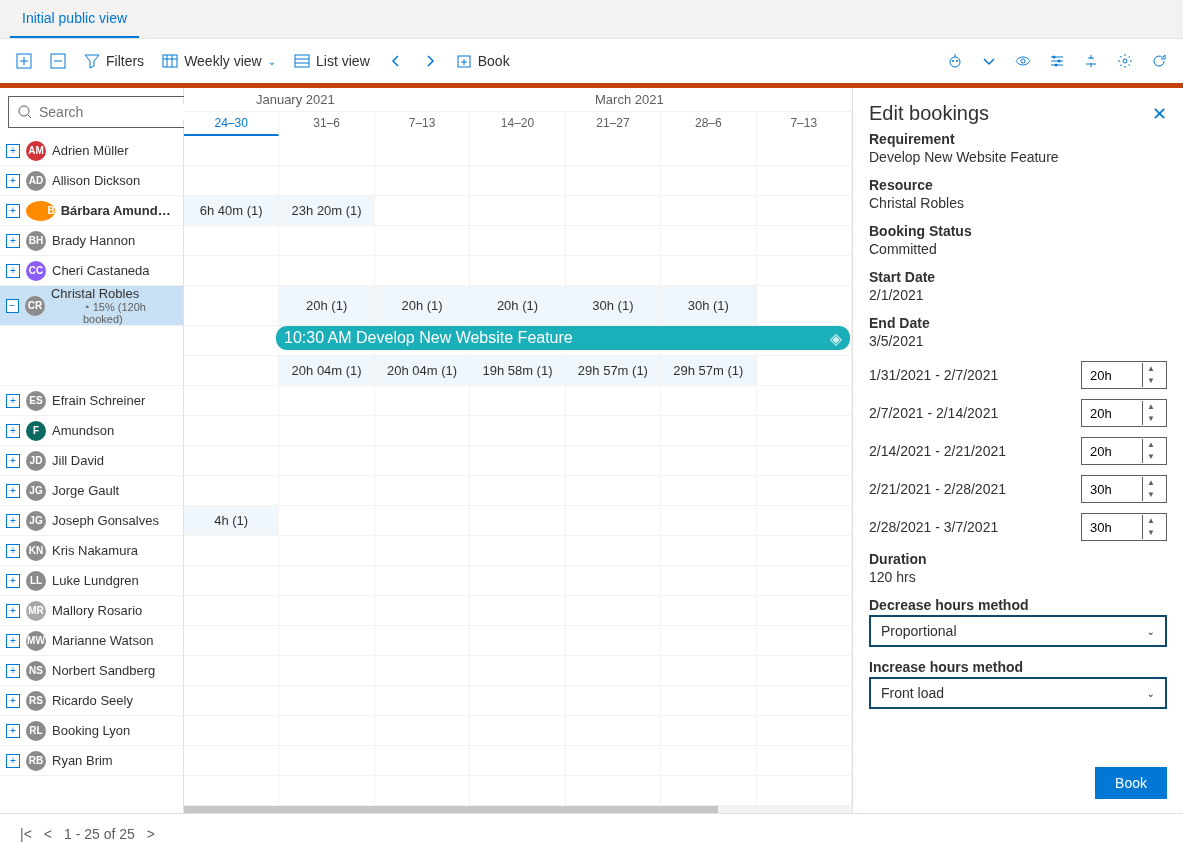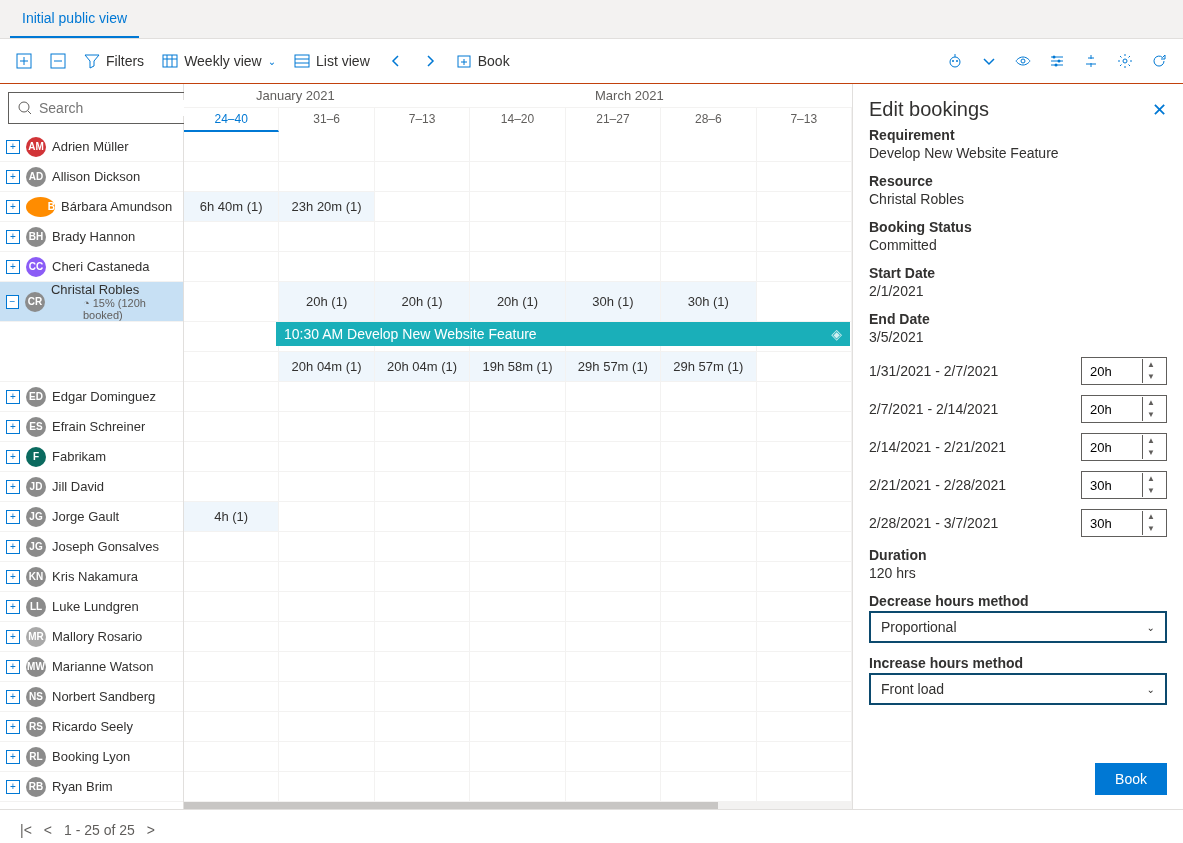--- a/index.html
+++ b/index.html
@@ -2,21 +2,21 @@
 <html><head>
 <meta charset="utf-8">
 <style>
 * { margin: 0; padding: 0; box-sizing: border-box; }
 body { font-family: 'Segoe UI', sans-serif; font-size: 14px; color: #323130; background: #fff; width: 1183px; height: 843px; overflow: hidden; }
 
 .tab-bar { background: #f3f2f1; border-bottom: 1px solid #e1dfdd; padding: 0 10px; }
 .tab { display: inline-block; padding: 10px 12px; color: #605e5c; }
 .tab.active { color: #0078d4; border-bottom: 2px solid #0078d4; }
 
-.toolbar { display: flex; align-items: center; padding: 8px 10px; border-bottom: 1px solid #c2410c; gap: 6px; }
+.toolbar { display: flex; align-items: center; padding: 8px 10px; border-bottom: 5px solid #c2410c; gap: 6px; }
 .tbtn { width: 28px; height: 28px; display: flex; align-items: center; justify-content: center; color: #0078d4; cursor: pointer; border-radius: 2px; }
 .ttxt { display: flex; align-items: center; gap: 6px; color: #323130; cursor: pointer; padding: 0 6px; height: 28px; }
 .ttxt svg, .ttxt .chev { color: #0078d4; }
 .spacer { flex: 1; }
 .date-range { color: #323130; padding: 0 8px; }
 
 .main { display: flex; height: calc(100% - 78px - 40px); }
 .sidebar { width: 184px; border-right: 1px solid #e1dfdd; display: flex; flex-direction: column; }
 .search-row { display: flex; align-items: center; padding: 8px; gap: 6px; }
 .search-box { flex: 1; display: flex; align-items: center; border: 1px solid #605e5c; height: 32px; padding: 0 8px; gap: 6px; color: #605e5c; }
@@ -40,21 +40,21 @@
 .month { text-align: center; font-size: 13px; color: #605e5c; padding: 4px 0; }
 .weeks { display: flex; height: 24px; }
 .week { flex: 1; text-align: center; font-size: 12px; color: #605e5c; padding: 4px 0; border-right: 1px solid #f3f2f1; }
 .week.active { border-bottom: 2px solid #0078d4; color: #0078d4; }
 
 .tl-body { }
 .tl-row { display: flex; height: 30px; border-bottom: 1px solid #f3f2f1; }
 .tl-row.tall { height: 40px; }
 .cell { flex: 1; border-right: 1px solid #f3f2f1; display: flex; align-items: center; justify-content: center; font-size: 13px; position: relative; }
 .cell.filled { background: #eff6fc; }
-.booking-bar { position: absolute; left: 92px; right: 2px; height: 24px; background: #1aafb9; color: #fff; display: flex; align-items: center; padding: 0 8px; font-size: 14px; border-radius: 0; justify-content: space-between; }
+.booking-bar { position: absolute; left: 92px; right: 2px; height: 24px; background: #1aafb9; color: #fff; display: flex; align-items: center; padding: 0 8px; font-size: 16px; border-radius: 11px; justify-content: space-between; }
 .booking-bar .icon-end { opacity: 0.8; }
 
 .panel { width: 330px; padding: 14px 16px; overflow: auto; display: flex; flex-direction: column; position: relative; }
 .panel-hdr { display: flex; justify-content: space-between; align-items: center; margin-bottom: 6px; }
 .panel-title { font-size: 20px; font-weight: 400; }
 .close-x { color: #0078d4; cursor: pointer; font-size: 18px; }
 .field { margin-bottom: 12px; }
 .flabel { font-weight: 600; font-size: 14px; margin-bottom: 2px; }
 .fval { font-size: 14px; color: #323130; }
 .week-row { display: flex; justify-content: space-between; align-items: center; margin-bottom: 10px; }
@@ -211,21 +211,21 @@
         <div class="res-row">
           <span class="expand plus"></span>
           <span class="avatar" style="background: rgb(139, 139, 139);">AD</span>
           <div style="overflow: hidden;">
             <div class="res-name">Allison Dickson</div>
           </div>
         </div>
         <div class="res-row">
           <span class="expand plus"></span>
           <span class="avatar" style="background: rgb(255, 140, 0); padding-left: 29px;">BA</span>
-          <div style="overflow: hidden;">
+          <div style="overflow: hidden; font-weight: bold;">
             <div class="res-name">Bárbara Amundson</div>
           </div>
         </div>
         <div class="res-row">
           <span class="expand plus"></span>
           <span class="avatar" style="background: rgb(139, 139, 139);">BH</span>
           <div style="overflow: hidden;">
             <div class="res-name">Brady Hannon</div>
           </div>
         </div>
@@ -240,37 +240,30 @@
           <span class="expand minus"></span>
           <span class="avatar" style="background: rgb(139, 139, 139);">CR</span>
           <div style="overflow: hidden;">
             <div class="res-name">Christal Robles</div>
             <div class="res-sub">◔ 15% (120h booked)</div>
           </div>
         </div>
         <div class="res-row blank"></div>
         <div class="res-row">
           <span class="expand plus"></span>
-          <span class="avatar" style="background: rgb(139, 139, 139);">ED</span>
-          <div style="overflow: hidden;">
-            <div class="res-name">Edgar Dominguez</div>
-          </div>
-        </div>
-        <div class="res-row">
-          <span class="expand plus"></span>
           <span class="avatar" style="background: rgb(139, 139, 139);">ES</span>
           <div style="overflow: hidden;">
             <div class="res-name">Efrain Schreiner</div>
           </div>
         </div>
         <div class="res-row">
           <span class="expand plus"></span>
           <span class="avatar" style="background: rgb(11, 106, 95);">F</span>
           <div style="overflow: hidden;">
-            <div class="res-name">Fabrikam</div>
+            <div class="res-name">Amundson</div>
           </div>
         </div>
         <div class="res-row">
           <span class="expand plus"></span>
           <span class="avatar" style="background: rgb(139, 139, 139);">JD</span>
           <div style="overflow: hidden;">
             <div class="res-name">Jill David</div>
           </div>
         </div>
         <div class="res-row">
@@ -346,21 +339,21 @@
       </div>
   </div>
 
   <div class="timeline">
     <div class="tl-header">
       <div class="months" id="months">
           <div class="month" style="flex: 1 1 0%;">January 2021</div>
           <div class="month" style="flex: 2 1 0%;">March 2021</div>
         </div>
       <div class="weeks" id="weeks">
-          <div class="week active">24–40</div>
+          <div class="week active">24–30</div>
           <div class="week">31–6</div>
           <div class="week">7–13</div>
           <div class="week">14–20</div>
           <div class="week">21–27</div>
           <div class="week">28–6</div>
           <div class="week">7–13</div>
         </div>
     </div>
     <div class="tl-body" id="tl-body">
         <div class="tl-row">

